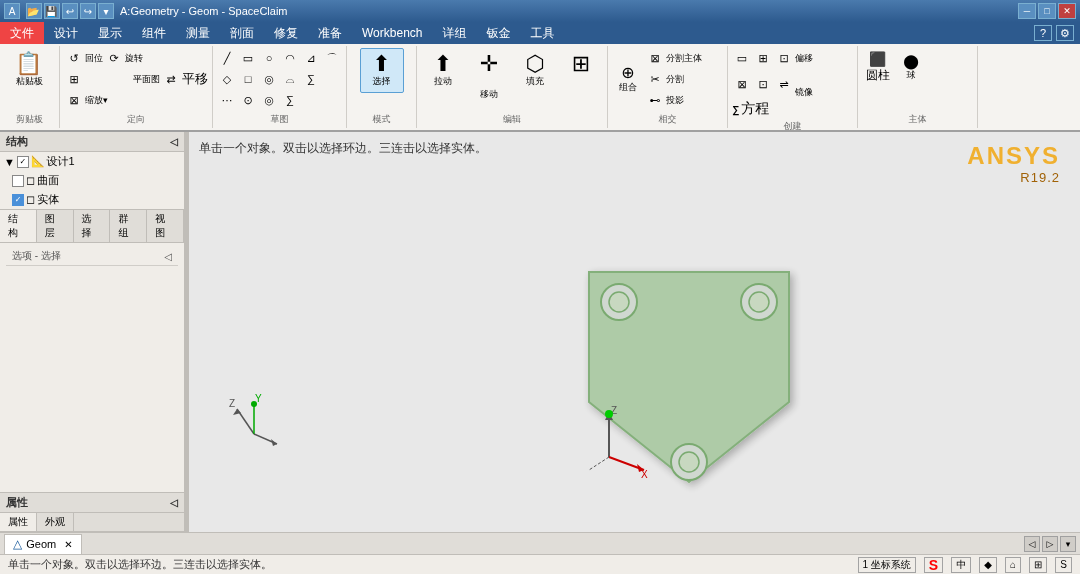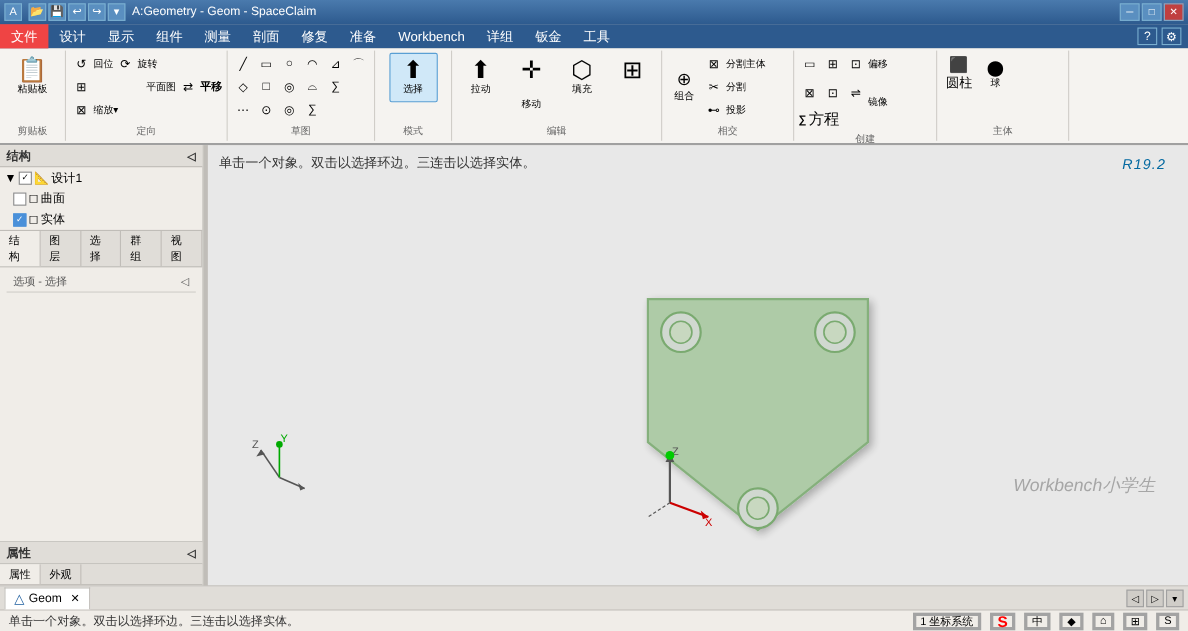--- a/index.html
+++ b/index.html
@@ -181,23 +181,22 @@
       text-align: right;
     }
     .ansys-logo .ansys-text {
       font-size: 24px;
       font-weight: bold;
       color: #f0b030;
       letter-spacing: 2px;
     }
     .ansys-logo .ansys-version {
       font-size: 13px;
-      color: #0369a1;
+      color: #a16207;
       letter-spacing: 1px;
-      font-style: italic;
     }
 
     
     .coord-axis {
       position: absolute;
       bottom: 80px;
       left: 30px;
     }
 
     .watermark {
@@ -258,21 +257,21 @@
       align-items: center;
       padding: 0 8px;
       font-size: 11px;
       justify-content: space-between;
     }
     .status-left { color: #333; }
     .status-right { display: flex; align-items: center; gap: 8px; }
     .status-item { 
       display: flex; align-items: center; gap: 2px;
       padding: 0 4px;
-      border: 3px solid #a3a3a3;
+      border: 1px solid #a3a3a3;
       height: 16px;
       font-size: 10px;
     }
 
     
     .ribbon-row {
       display: flex;
       gap: 1px;
       align-items: center;
     }
@@ -367,21 +366,21 @@
         <div class="ribbon-row">
           <div class="rb" title="回位">↺</div>
           <span style="font-size:9px;">回位</span>
           <div class="rb" title="旋转">⟳</div>
           <span style="font-size:9px;">旋转</span>
         </div>
         <div class="ribbon-row">
           <div class="rb" title="平面图">⊞</div>
           <span style="font-size:9px;margin-left:48px;">平面图</span>
           <div class="rb" title="平移">⇄</div>
-          <span style="font-size:10px;font-weight:bold;">平移</span>
+          <span style="font-size:13px;">平移</span>
         </div>
         <div class="ribbon-row">
           <div class="rb" title="缩放">⊠</div>
           <span style="font-size:9px;">缩放▾</span>
         </div>
       </div>
     </div>
     <div class="ribbon-group-label">定向</div>
   </div>
 
@@ -566,20 +565,21 @@
     </div>
   </div>
 
   <div class="resize-handle"></div>
 
   <div class="viewport">
 
     <div class="viewport-hint">单击一个对象。双击以选择环边。三连击以选择实体。</div>
 
     <div class="ansys-logo">
+      <div class="ansys-text">ANSYS</div>
       <div class="ansys-version">R19.2</div>
     </div>
 
     <svg width="260" height="280" style="position:absolute; top:110px; left:370px;" viewBox="0 0 260 280">
 
       <defs>
         <filter id="shadow" x="-10%" y="-10%" width="120%" height="120%">
           <feDropShadow dx="3" dy="3" stdDeviation="4" flood-color="rgba(0,0,0,0.3)"></feDropShadow>
         </filter>
       </defs>
@@ -620,23 +620,20 @@
 
       <circle cx="40" cy="12" r="4" fill="#00cc00"></circle>
 
       <line x1="40" y1="55" x2="75" y2="68" stroke="#cc0000" stroke-width="2"></line>
       <polygon points="75,68 68,62 70,70" fill="#cc0000"></polygon>
       <text x="72" y="76" font-size="10" fill="#cc0000">X</text>
 
       <line x1="40" y1="55" x2="20" y2="68" stroke="#555" stroke-width="1" stroke-dasharray="3,2"></line>
     </svg>
 
-    <div class="watermark">
-      <span>Workbench小学生</span>
-    </div>
   </div>
 </div>
 
 <div class="bottom-tabs">
   <div class="bottom-tab active">
     <span style="color:#2060a0; font-size:12px;">△</span>
     <span>Geom</span>
     <span style="font-size:10px; margin-left:4px; cursor:pointer;">✕</span>
   </div>
   <div class="bottom-nav">

